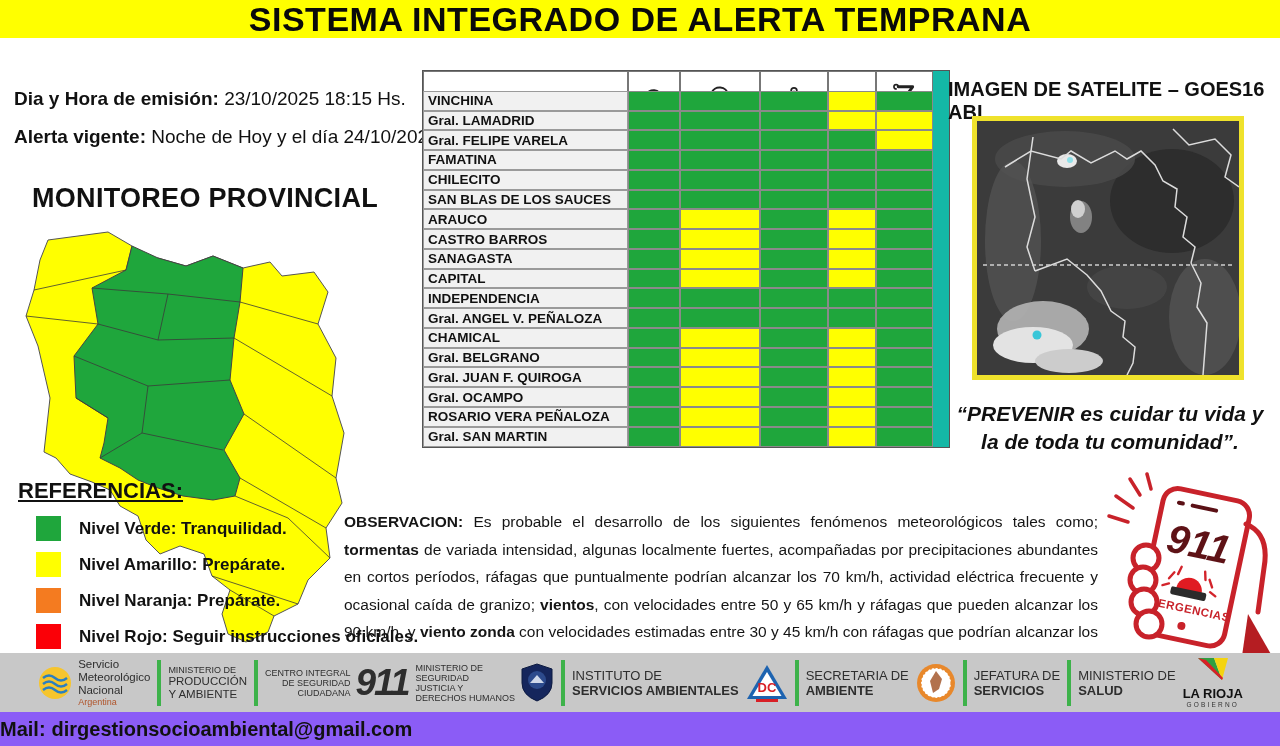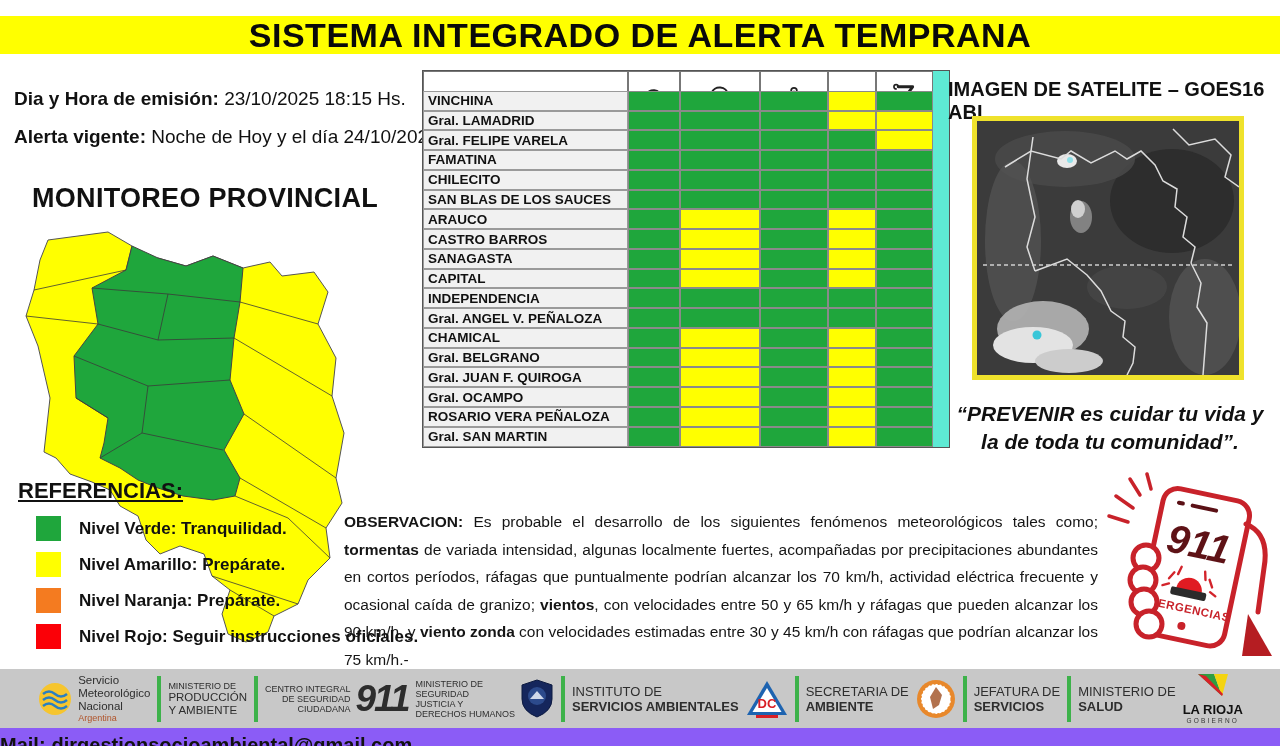--- a/index.html
+++ b/index.html
@@ -3,41 +3,41 @@
 <meta charset="utf-8">
 <style>
   * { margin:0; padding:0; box-sizing:border-box; }
   html,body { background:#e8e8e8; }
   #stage {
     position:relative; width:1280px; height:746px; background:#ffffff;
     font-family:"Liberation Sans","DejaVu Sans",sans-serif; color:#111;
     overflow:hidden; margin:0 auto;
   }
   
-  .banner { position:absolute; left:0; top:16px; width:1280px; height:38px;
+  .banner { position:absolute; left:0; top:0; width:1280px; height:38px;
     background:var(--c-yellow,#ffff00); display:flex; align-items:center; justify-content:center; }
   .banner h1 { font-size:34px; font-weight:bold; letter-spacing:.5px; color:#0a0a0a; }
   
   .info-line { position:absolute; left:14px; font-size:19px; white-space:nowrap; }
   .info-line b { font-weight:bold; }
   #emission { top:88px; }
   #vigente  { top:126px; }
   .monitor-title { position:absolute; left:20px; top:183px; width:370px; text-align:center;
     font-size:27px; font-weight:bold; letter-spacing:.3px; }
   #map-wrap { position:absolute; left:8px; top:228px; width:340px; height:426px; }
   
   #refs { position:absolute; left:18px; top:478px; width:330px; }
   #refs .refs-title { font-size:22px; font-weight:bold; text-decoration:underline; margin-bottom:12px; }
   .ref-item { display:flex; align-items:center; margin-bottom:11px; height:25px; }
   .ref-swatch { width:25px; height:25px; margin-left:18px; margin-right:18px; flex:0 0 25px; }
   .ref-label { font-size:17px; font-weight:bold; white-space:nowrap; }
   
   #alert-table { position:absolute; left:422px; top:70px; width:528px;
     display:grid; grid-template-columns:205px 52px 80px 68px 48px 57px;
-    grid-auto-rows:19.78px; border:1px solid #555; background:#5eead4; }
+    grid-auto-rows:19.78px; border:1px solid #555; background:#14b8a6; }
   .th { border:1px solid #777; background:#fff; height:76px; display:flex; flex-direction:column;
     align-items:center; justify-content:flex-end; padding-bottom:2px; }
   .th.region { justify-content:center; font-size:40px; font-weight:bold; letter-spacing:1px; }
   .th .icn { flex:1; display:flex; align-items:center; justify-content:center; width:100%; }
   .th .col-label { font-size:10px; font-weight:bold; line-height:11px; text-align:center; }
   .rowlabel { background:#f1f1f1; border:1px solid #9a9a9a; font-size:13.5px; font-weight:bold;
     display:flex; align-items:center; padding-left:4px; white-space:nowrap; overflow:hidden; }
   .cell { border:1px solid #8a8a8a; }
   .lv-green  { background:var(--c-green,#1fa63c); }
   .lv-yellow { background:var(--c-yellow,#ffff00); }
@@ -46,21 +46,21 @@
   #sat-img { position:absolute; left:972px; top:116px; width:272px; height:264px;
     border:5px solid #efe22c; background:#3b3b3b; }
   .quote { position:absolute; left:942px; top:400px; width:336px; text-align:center;
     font-size:21px; font-weight:bold; font-style:italic; line-height:28px; }
   #emg-911 { position:absolute; left:1100px; top:466px; width:176px; height:190px; }
   
   #obs { position:absolute; left:344px; top:508px; width:754px; height:142px;
     font-size:15.5px; line-height:27.6px; text-align:justify; color:#151515; }
   #obs .b { font-weight:bold; }
   
-  #footer { position:absolute; left:0; top:653px; width:1280px; height:75px; background:#c8c8c8;margin-top:16px; }
+  #footer { position:absolute; left:0; top:653px; width:1280px; height:75px; background:#c8c8c8; }
   #logos { height:59px; display:flex; align-items:center; justify-content:center; gap:7px; padding:0 8px; }
   .lg-div { width:4px; height:46px; background:#3db24a; flex:0 0 4px; }
   .lg { display:flex; align-items:center; gap:5px; }
   .lg .tx { display:flex; flex-direction:column; justify-content:center; }
   .tx span { white-space:nowrap; color:#2e2e2e; }
   .t-sm  { font-size:9px;  line-height:10px; }
   .t-smb { font-size:9px;  line-height:10px; font-weight:normal; }
   .t-md  { font-size:11.5px; line-height:13px; }
   .t-mdb { font-size:11.5px; line-height:13px; font-weight:normal; }
   .t-lg  { font-size:13px; line-height:15px; }

